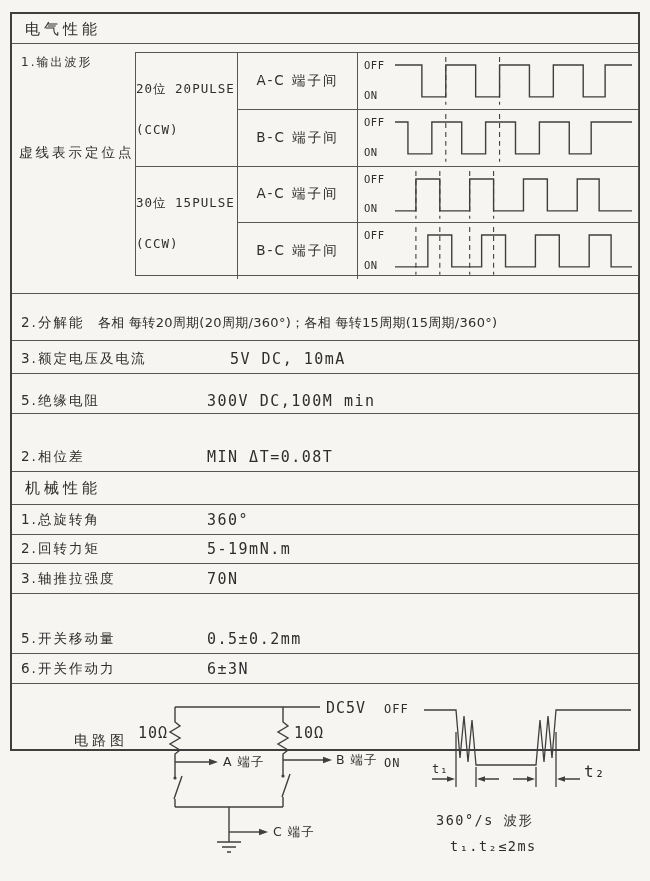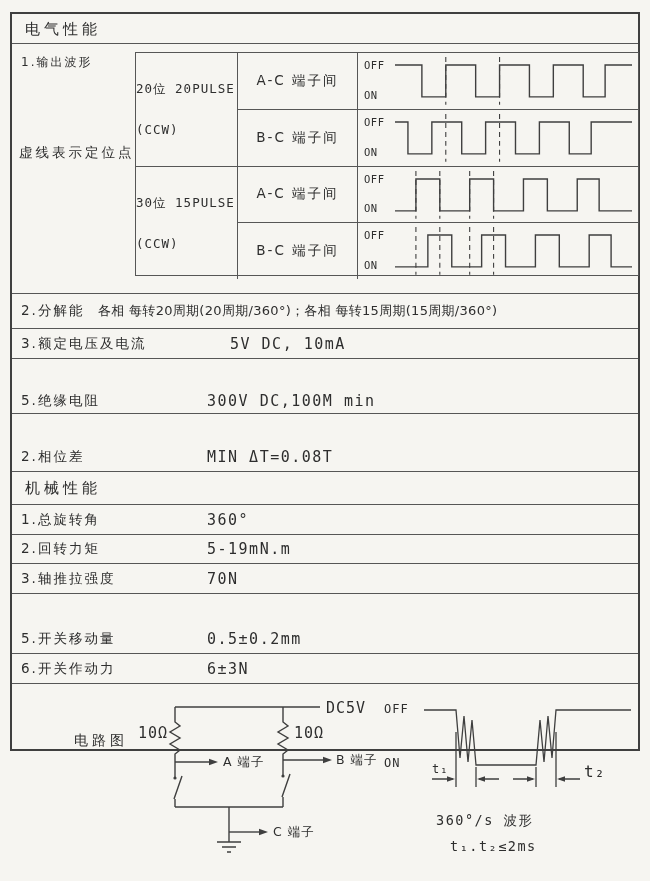--- a/index.html
+++ b/index.html
@@ -127,25 +127,25 @@
             <span>ON</span>
           </div>
           <svg viewBox="0 0 240 52" preserveAspectRatio="none">
             <path d="M1,42 H34 V10 H58 V42 H88 V10 H112 V42 H142 V10 H166 V42 H196 V10 H218 V42 H239" fill="none" stroke="#3f3f3f" stroke-width="1.4"></path>
             <path d="M22,2 V50 M46,2 V50 M76,2 V50 M100,2 V50" fill="none" stroke="#3f3f3f" stroke-width="1.1" stroke-dasharray="5,4"></path>
           </svg>
         </div>
       </div>
     </div>
 
-    <div class="spec-row r2" style="top:280px;height:35px;">
+    <div class="spec-row r2" style="top:292px;height:35px;">
       <span class="lbl">2.分解能</span>
       <span class="val">各相 每转20周期(20周期/360°)；各相 每转15周期(15周期/360°)</span>
     </div>
-    <div class="spec-row r3" style="top:315px;height:30px;text-decoration:underline;">
+    <div class="spec-row r3" style="top:330px;height:30px;text-decoration:underline;">
       <span class="lbl">3.额定电压及电流</span>
       <span class="val mono">5V DC, 10mA</span>
     </div>
     <div class="spec-row" style="top:374px;height:26px;">
       <span class="lbl">5.绝缘电阻</span>
       <span class="val mono">300V DC,100M min</span>
     </div>
     <div class="spec-row" style="top:428px;height:30px;">
       <span class="lbl">2.相位差</span>
       <span class="val mono">MIN ΔT=0.08T</span>

